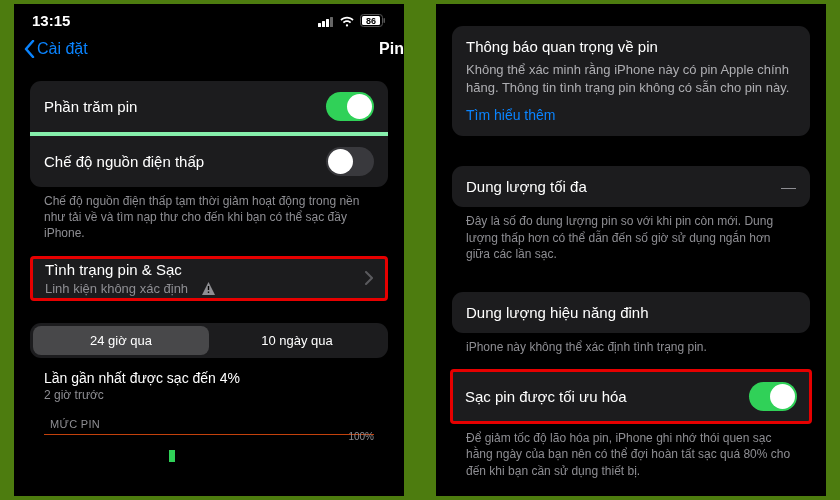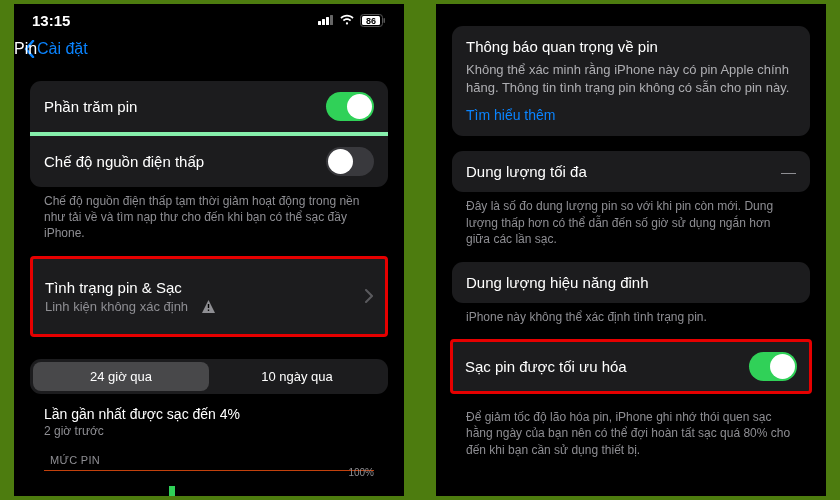--- a/index.html
+++ b/index.html
@@ -1,60 +1,60 @@
 <!DOCTYPE html>
 <html><head>
 <meta charset="utf-8">
 <style>
 *{margin:0;padding:0;box-sizing:border-box;-webkit-font-smoothing:antialiased}
 body{background:#fff;width:840px;height:500px;font-family:-apple-system,BlinkMacSystemFont,'Segoe UI',sans-serif;overflow:hidden}
 .canvas{display:flex;gap:32px;padding:4px 14px;background:#4d7c0f;width:840px;height:500px}
 .phone{background:#000;width:390px;height:492px;overflow:hidden;position:relative;color:#fff}
 .statusbar{display:flex;justify-content:space-between;align-items:center;padding:8px 18px 4px;font-size:15px;font-weight:600}
-.sb-right{display:flex;align-items:flex-start;gap:5px}
+.sb-right{display:flex;align-items:flex-end;gap:5px}
 .sb-right svg{display:block}
 .batt{display:flex;align-items:center;gap:3px;font-size:14px;font-weight:600}
 .navbar{display:flex;align-items:center;padding:6px 10px 10px;position:relative;height:36px}
 .back{color:#0a84ff;font-size:16px;display:flex;align-items:center;gap:2px}
 .back svg{display:block}
-.nav-title{position:absolute;left:0;right:0;text-align:left;font-size:16px;font-weight:400;pointer-events:none}
+.nav-title{position:absolute;left:0;right:0;text-align:right;font-size:16px;font-weight:700;pointer-events:none}
 .sect{margin:12px 16px 0;background:#1c1c1e;border-radius:11px;overflow:hidden}
 .row{display:flex;align-items:center;justify-content:space-between;padding:11px 14px;font-size:15px;min-height:44px}
 .row+.row{border-top:4px solid #86efac}
 .toggle{width:48px;height:29px;border-radius:15px;position:relative;flex-shrink:0}
 .toggle.on{background:#30d158}
 .toggle.off{background:#39393d}
 .knob{width:25px;height:25px;background:#fff;border-radius:50%;position:absolute;top:2px;transition:none}
 .toggle.on .knob{right:2px}
 .toggle.off .knob{left:2px}
 .footer{color:#8e8e93;font-size:12px;line-height:1.35;padding:6px 30px 0}
-.hl{border:3px solid #e60000;border-radius:4px;margin:14px 16px 0;background:#1c1c1e;padding:20px 12px}
+.hl{border:3px solid #e60000;border-radius:4px;margin:14px 16px 0;background:#1c1c1e;padding:2px 12px}
 .hl-row{display:flex;align-items:center;justify-content:space-between}
 .hl-title{font-size:15px}
 .hl-sub{color:#8e8e93;font-size:13px;display:flex;align-items:center;gap:14px;margin-top:3px}
 .chev{color:#5a5a5e}
 .seg{margin:22px 16px 0;background:#1c1c1e;border-radius:11px;padding:3px;display:flex}
 .seg-btn{flex:1;text-align:center;padding:7px 0;font-size:13px;border-radius:8px;color:#fff}
 .seg-btn.active{background:#48484a}
 .charge-info{margin:12px 30px 0}
 .charge-title{font-size:14px}
 .charge-sub{color:#8e8e93;font-size:12px;margin-top:2px}
 .muc{color:#8e8e93;font-size:11px;margin:16px 36px 0;letter-spacing:0.3px}
 .chart{margin:4px 30px 0;height:28px;position:relative;border-top:1px solid #c2410c}
 .chart-pct{position:absolute;right:0;top:-4px;color:#8e8e93;font-size:10px}
 .bar{position:absolute;bottom:0;left:38%;width:6px;height:12px;background:#30d158}
 .p2{padding-top:22px}
 .notice{background:#1c1c1e;border-radius:11px;margin:0 16px;padding:12px 14px}
 .notice-title{font-size:15px;font-weight:400;margin-bottom:6px}
 .notice-body{color:#aeaeb2;font-size:13px;line-height:1.4}
 .link{color:#0a84ff;font-size:14px;margin-top:10px;display:inline-block}
-.cell{margin:15px 16px 0;background:#1c1c1e;border-radius:11px}
+.cell{margin:30px 16px 0;background:#1c1c1e;border-radius:11px}
 .cell-row{display:flex;justify-content:space-between;align-items:center;padding:12px 14px;font-size:15px}
 .cell-val{color:#8e8e93}
-.hl2{border:3px solid #e60000;border-radius:4px;margin:14px 14px 9px;background:#1c1c1e}
+.hl2{border:3px solid #e60000;border-radius:4px;margin:14px 14px 0;background:#1c1c1e}
 .hl2 .row{padding:10px 12px}
 </style>
 </head>
 <body>
 
 <div class="canvas">
 
 <div class="phone">
   <div class="statusbar">
     <span>13:15</span>

